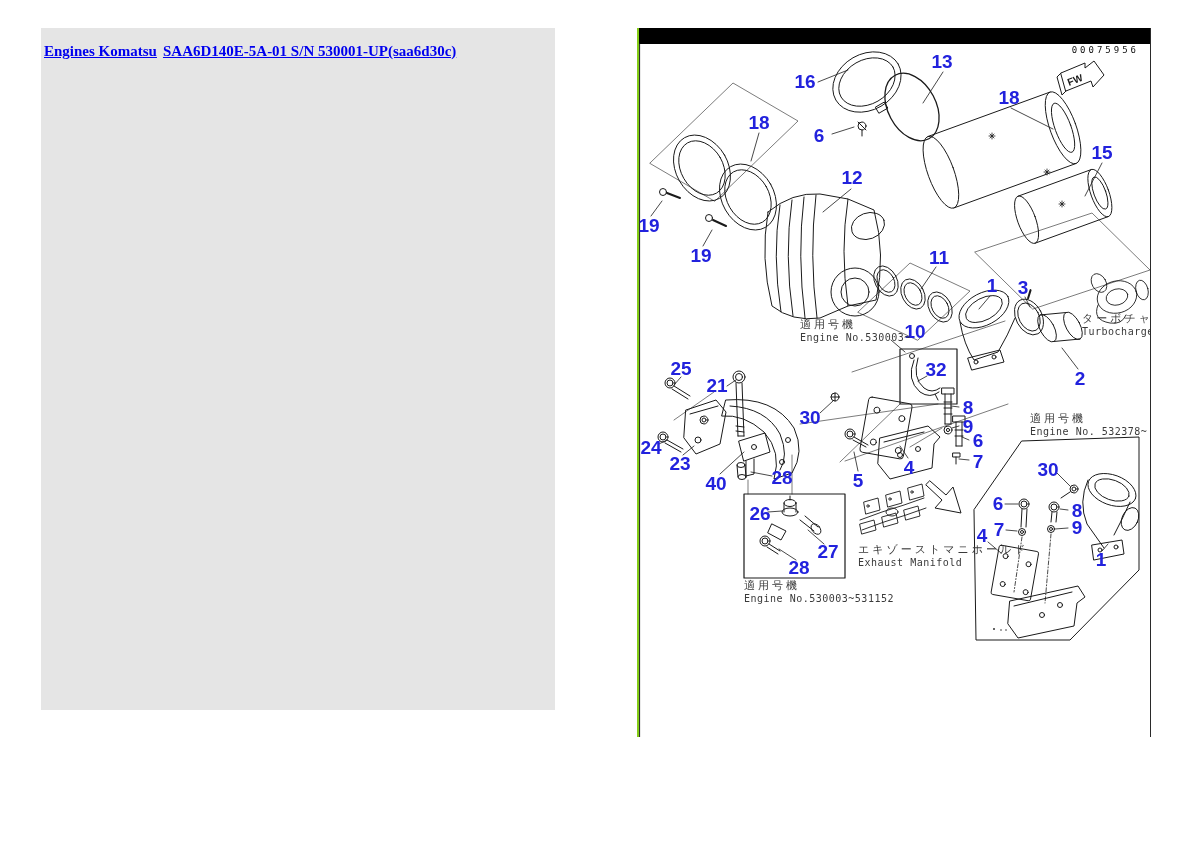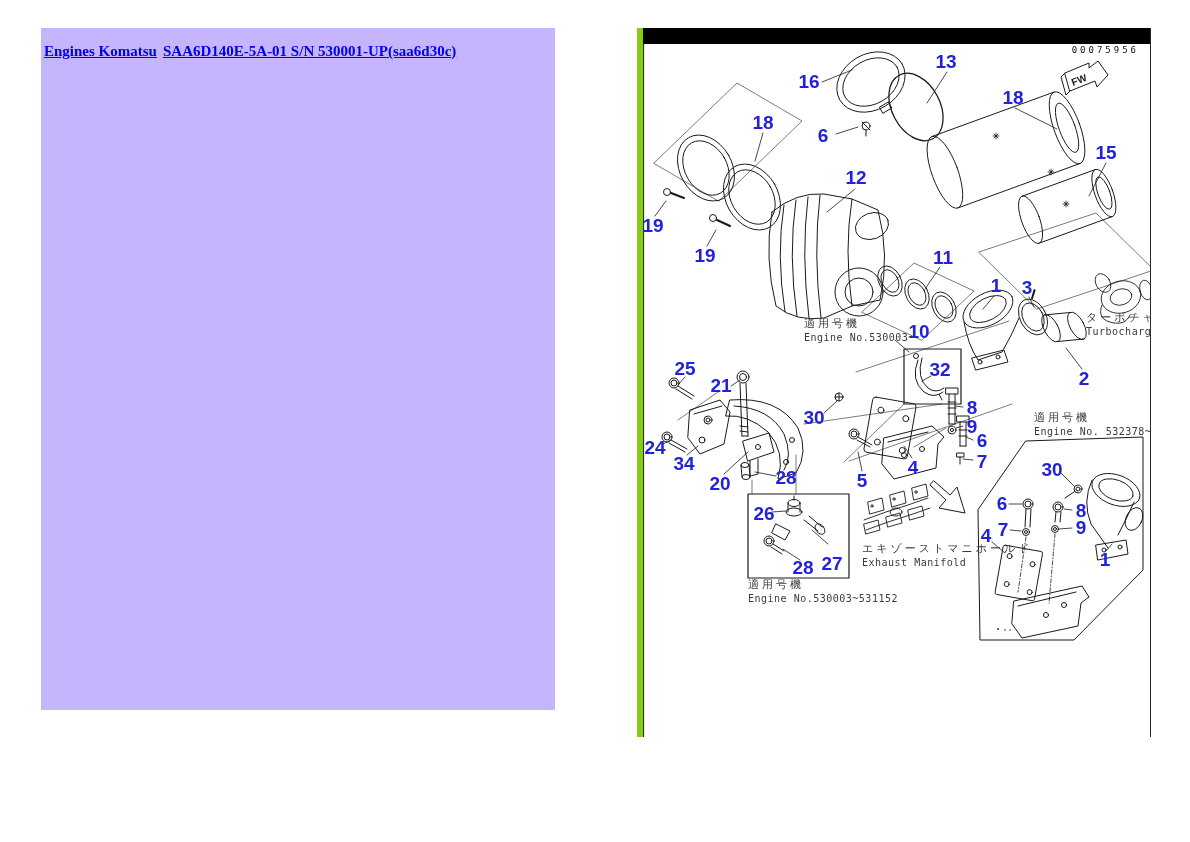--- a/index.html
+++ b/index.html
@@ -1,37 +1,37 @@
 <!DOCTYPE html>
 <html><head>
 <meta charset="utf-8">
 <style>
   html,body{margin:0;padding:0;background:#ffffff;}
   .page{position:relative;width:1190px;height:842px;background:#fff;overflow:hidden;
         font-family:"Liberation Sans",sans-serif;}
   
-  .viewer-panel{position:absolute;left:41px;top:28px;width:514px;height:682px;background:#c4b5fd;}
+  .viewer-panel{position:absolute;left:41px;top:28px;width:514px;height:682px;background:#e5e5e5;}
   .breadcrumb{position:absolute;left:3px;top:14px;white-space:nowrap;}
   .breadcrumb a{color:#0000ee;font:700 15px "Liberation Serif",serif;text-decoration:underline;}
   .crumb-gap{display:inline-block;width:6px;}
   
   .diagram-panel{position:absolute;left:637px;top:28px;width:514px;height:709px;
-                 border-left:6px solid #84cc16;border-right:1px solid #2a2a2a;
+                 border-left:2px solid #84cc16;border-right:1px solid #2a2a2a;
                  box-sizing:border-box;overflow:hidden;background:#fff;}
   .diagram-topbar{position:absolute;left:0;top:0;width:514px;height:16px;background:#000;}
   .figure-number{position:absolute;top:17px;right:11px;color:#111;
                  font-family:"DejaVu Sans Mono",monospace;font-size:9px;letter-spacing:3px;}
   .drawing-svg{position:absolute;left:0;top:0;}
   .watermark{position:absolute;left:255px;top:303px;color:rgba(110,110,110,0.85);
              font-size:20px;font-family:"Liberation Sans",sans-serif;white-space:nowrap;z-index:5;}
   #annot-layer{position:absolute;left:0;top:0;width:100%;height:100%;z-index:6;}
   .callout{position:absolute;transform:translate(-50%,-50%);color:#2222dd;
            font:700 19px "Liberation Sans",sans-serif;line-height:1;white-space:nowrap;}
   .dlabel{position:absolute;color:#3a3a3a;white-space:nowrap;}
-  .dlabel .jp{font-family:Liberation Mono, monospace;font-size:11px;letter-spacing:3px;line-height:1.25;}
+  .dlabel .jp{font-family:Liberation Serif, serif;font-size:11px;letter-spacing:3px;line-height:1.25;}
   .dlabel .en{font-family:"DejaVu Sans Mono",monospace;font-size:10px;letter-spacing:0.5px;line-height:1.25;}
   svg *{vector-effect:non-scaling-stroke;}
 </style>
 </head>
 <body>
 
 <div class="page">
 
   <div class="viewer-panel">
     <div class="breadcrumb">
@@ -444,27 +444,27 @@
         <div class="callout" style="left: 441px; top: 350px;">2</div>
         <div class="callout" style="left: 297px; top: 341px;">32</div>
         <div class="callout" style="left: 329px; top: 379px;">8</div>
         <div class="callout" style="left: 329px; top: 398px;">9</div>
         <div class="callout" style="left: 339px; top: 412px;">6</div>
         <div class="callout" style="left: 339px; top: 433px;">7</div>
         <div class="callout" style="left: 171px; top: 389px;">30</div>
         <div class="callout" style="left: 42px; top: 340px;">25</div>
         <div class="callout" style="left: 78px; top: 357px;">21</div>
         <div class="callout" style="left: 12px; top: 419px;">24</div>
-        <div class="callout" style="left: 41px; top: 435px;">34</div>
-        <div class="callout" style="left: 77px; top: 455px;">20</div>
+        <div class="callout" style="left: 41px; top: 435px;">23</div>
+        <div class="callout" style="left: 77px; top: 455px;">40</div>
         <div class="callout" style="left: 143px; top: 449px;">28</div>
         <div class="callout" style="left: 219px; top: 452px;">5</div>
         <div class="callout" style="left: 270px; top: 439px;">4</div>
         <div class="callout" style="left: 121px; top: 485px;">26</div>
-        <div class="callout" style="left: 189px; top: 523px; margin-top: 12px;">27</div>
+        <div class="callout" style="left: 189px; top: 523px;">27</div>
         <div class="callout" style="left: 160px; top: 539px;">28</div>
         <div class="callout" style="left: 409px; top: 441px;">30</div>
         <div class="callout" style="left: 359px; top: 475px;">6</div>
         <div class="callout" style="left: 438px; top: 482px;">8</div>
         <div class="callout" style="left: 343px; top: 507px;">4</div>
         <div class="callout" style="left: 360px; top: 501px;">7</div>
         <div class="callout" style="left: 438px; top: 499px;">9</div>
         <div class="callout" style="left: 462px; top: 531px;">1</div>
         <div class="dlabel" style="left: 161px; top: 290px;">
           <div class="jp">適用号機</div>

